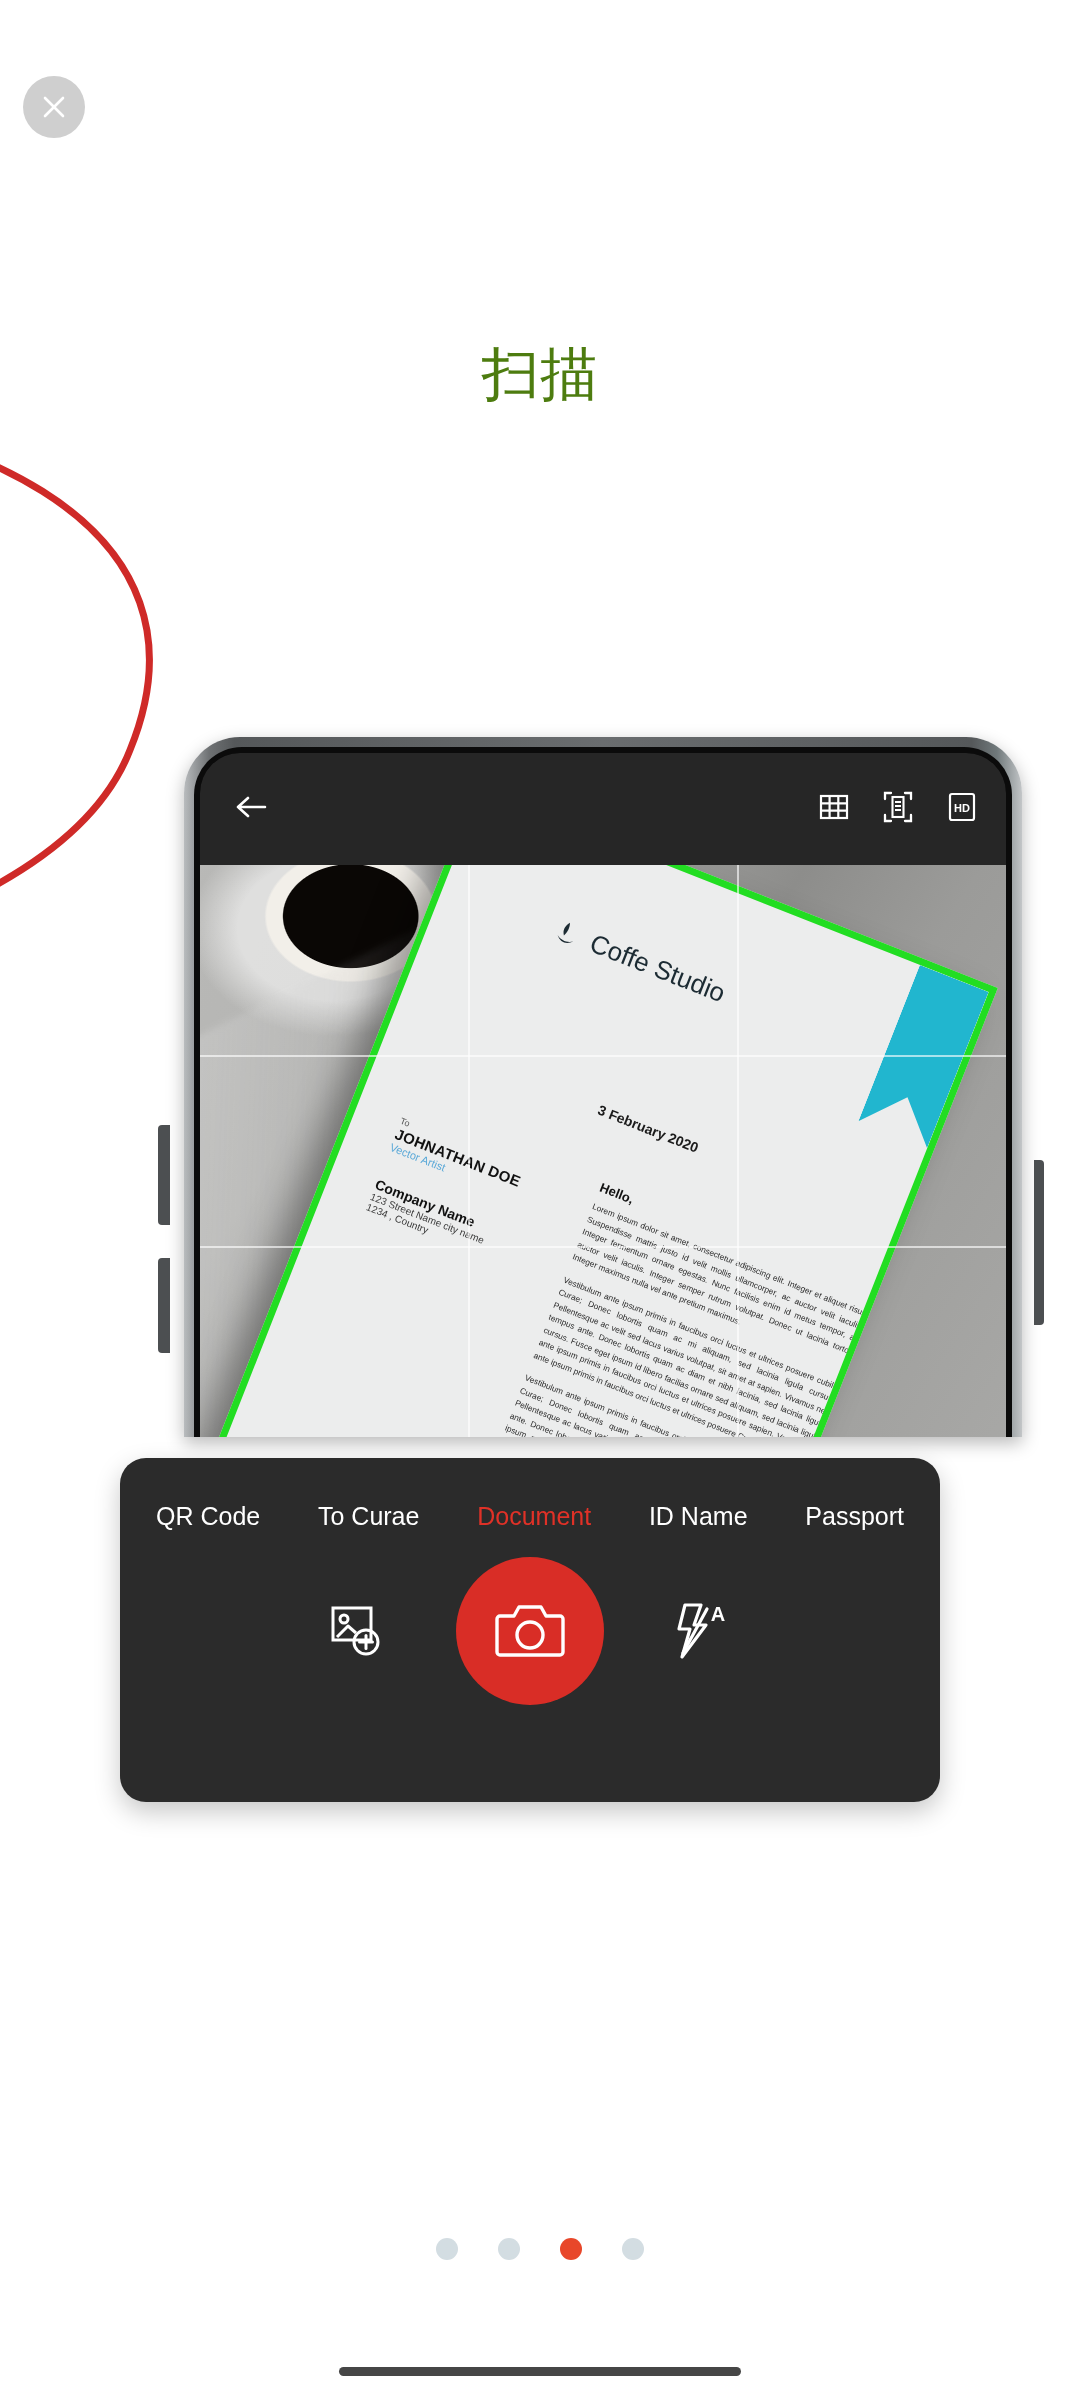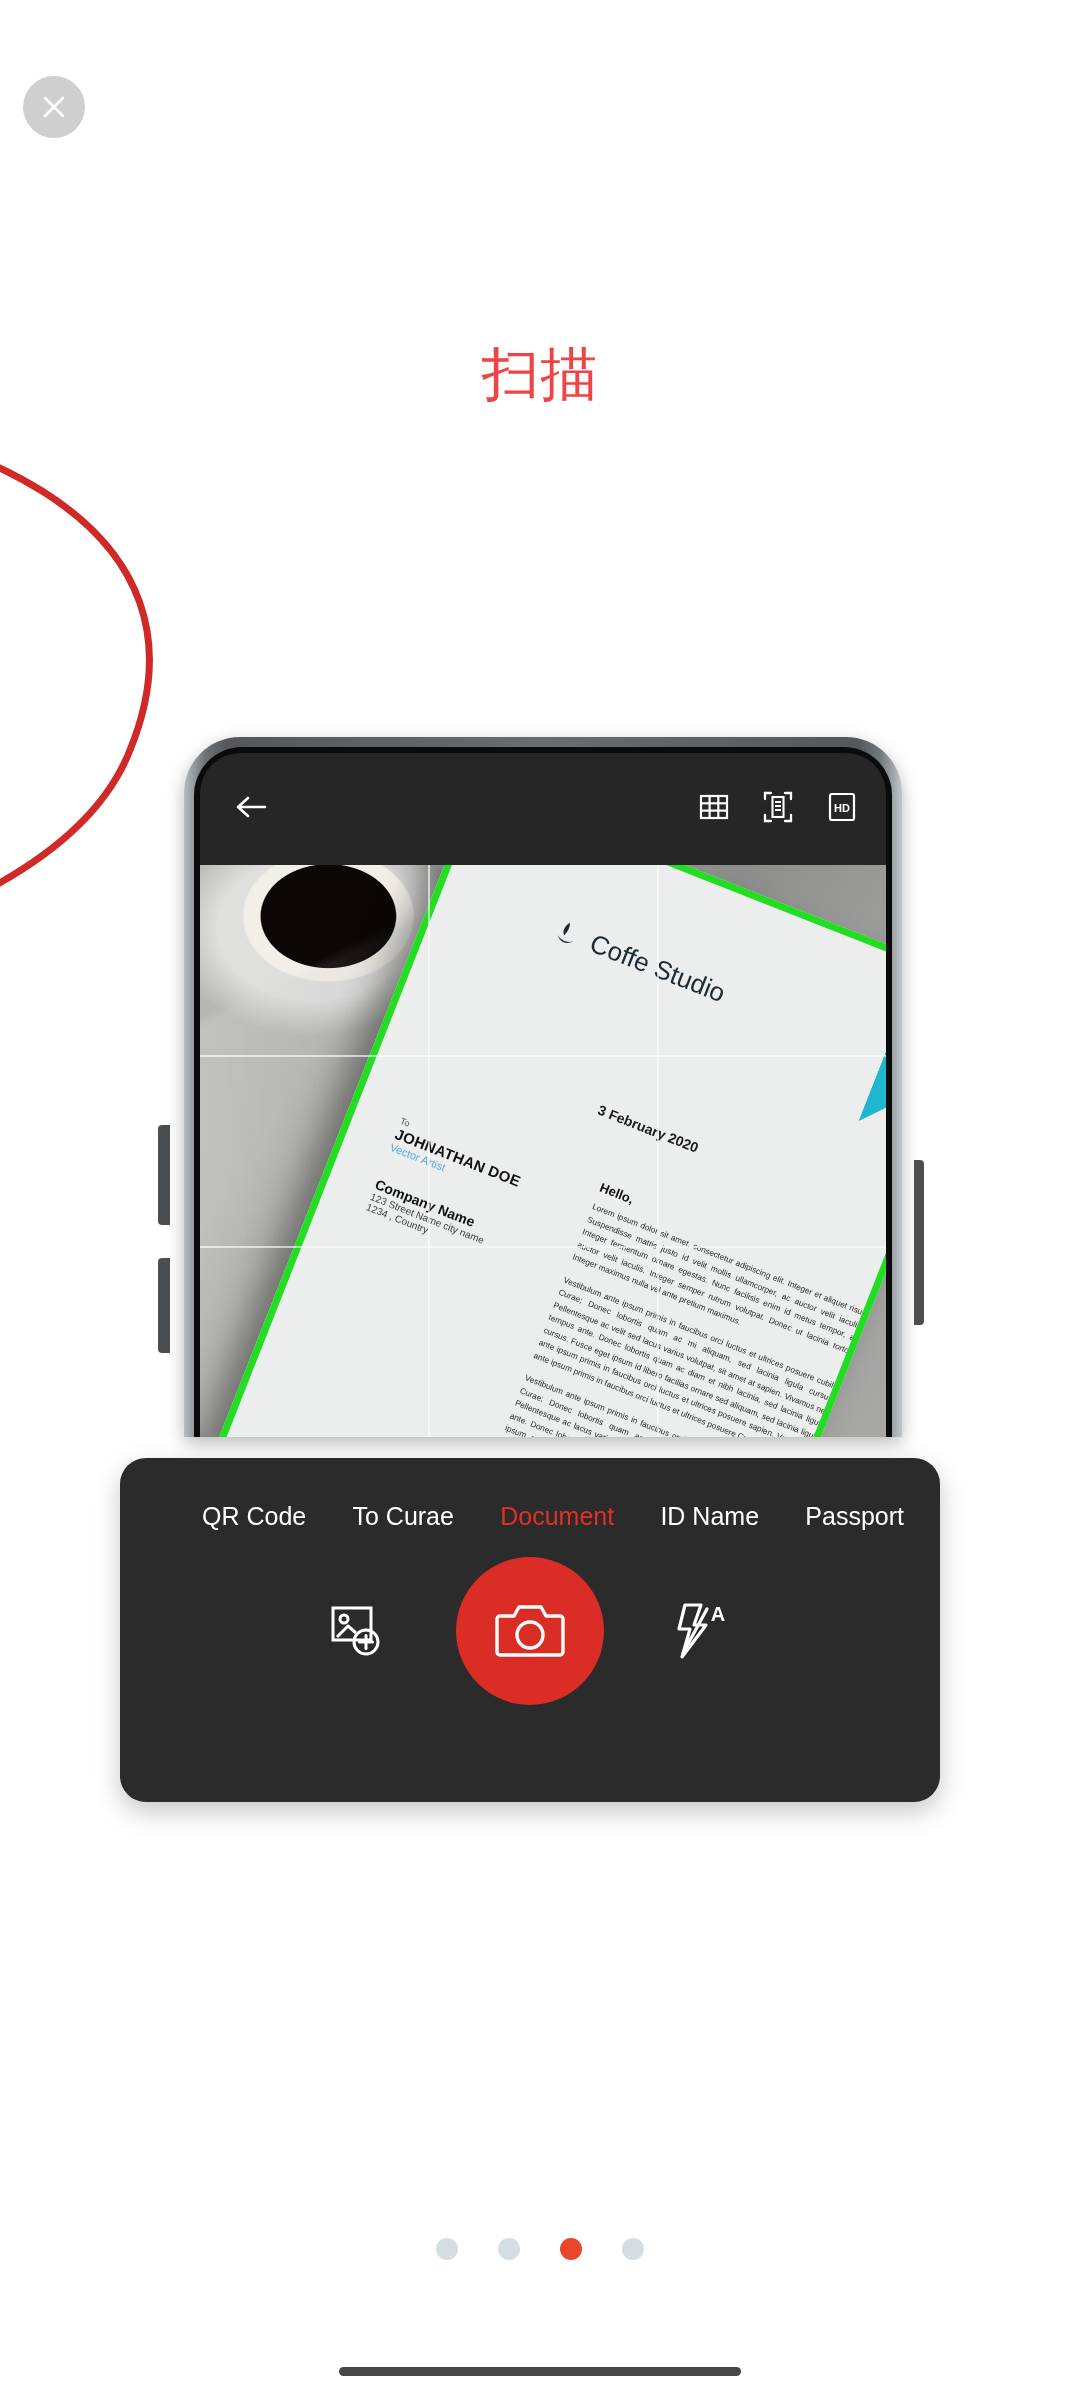--- a/index.html
+++ b/index.html
@@ -17,29 +17,29 @@
   
   .close-btn {
     position:absolute; left:23px; top:76px; width:62px; height:62px;
     border-radius:50%; background:#cfcfcf;
     display:flex; align-items:center; justify-content:center;
   }
 
   
   .headline {
     position:absolute; left:0; top:330px; width:1080px;
-    text-align:center; color:#ef4444;
+    text-align:center; color:#4d7c0f;
     font-size:58px; line-height:87px; font-weight:400;
     letter-spacing:0.5px;
   }
   .headline div { white-space:nowrap; }
 
   
   .phone {
-    position:absolute; left:184px; top:737px; width:718px; height:700px;
+    position:absolute; left:184px; top:737px; width:838px; height:700px;
   }
   .phone-frame {
     position:absolute; inset:0;
     border-radius:56px 56px 0 0;
     background:linear-gradient(90deg,#b9bcbe 0%,#6e7173 3%,#55585a 6%,#6a6d6f 50%,#55585a 94%,#70797b 97%,#c3c6c8 100%);
     box-shadow:0 6px 18px rgba(0,0,0,.28);
   }
   .phone-bezel {
     position:absolute; left:10px; top:10px; right:10px; bottom:0;
     border-radius:48px 48px 0 0; background:#0b0b0b;
@@ -110,21 +110,21 @@
   .body-col { position:absolute; left:256px; top:316px; width:296px; }
   .body-hello { font-size:13px; font-weight:bold; color:#111; margin-bottom:7px; }
   .body-p { font-size:8.3px; line-height:13.5px; color:#2b2b2b; text-align:justify; margin-bottom:11px; }
 
   
   .panel {
     position:absolute; left:120px; top:1458px; width:820px; height:344px;
     background:#2b2b2b; border-radius:26px; z-index:6;
     box-shadow:0 10px 26px rgba(0,0,0,.22);
   }
-  .modes { display:flex; align-items:center; justify-content:space-between; padding:44px 36px 0 36px;margin-left:46px; }
+  .modes { display:flex; align-items:center; justify-content:space-between; padding:44px 36px 0 36px; }
   .mode { font-size:25px; color:#ffffff; white-space:nowrap; }
   .mode.active { color:#e03127; }
   .controls { display:flex; align-items:center; justify-content:center; gap:0; padding-top:26px; }
   .ctrl-left, .ctrl-right { width:200px; display:flex; justify-content:center; }
   .shutter {
     width:148px; height:148px; border-radius:50%; background:#d92d26;
     display:flex; align-items:center; justify-content:center;
   }
 
   

